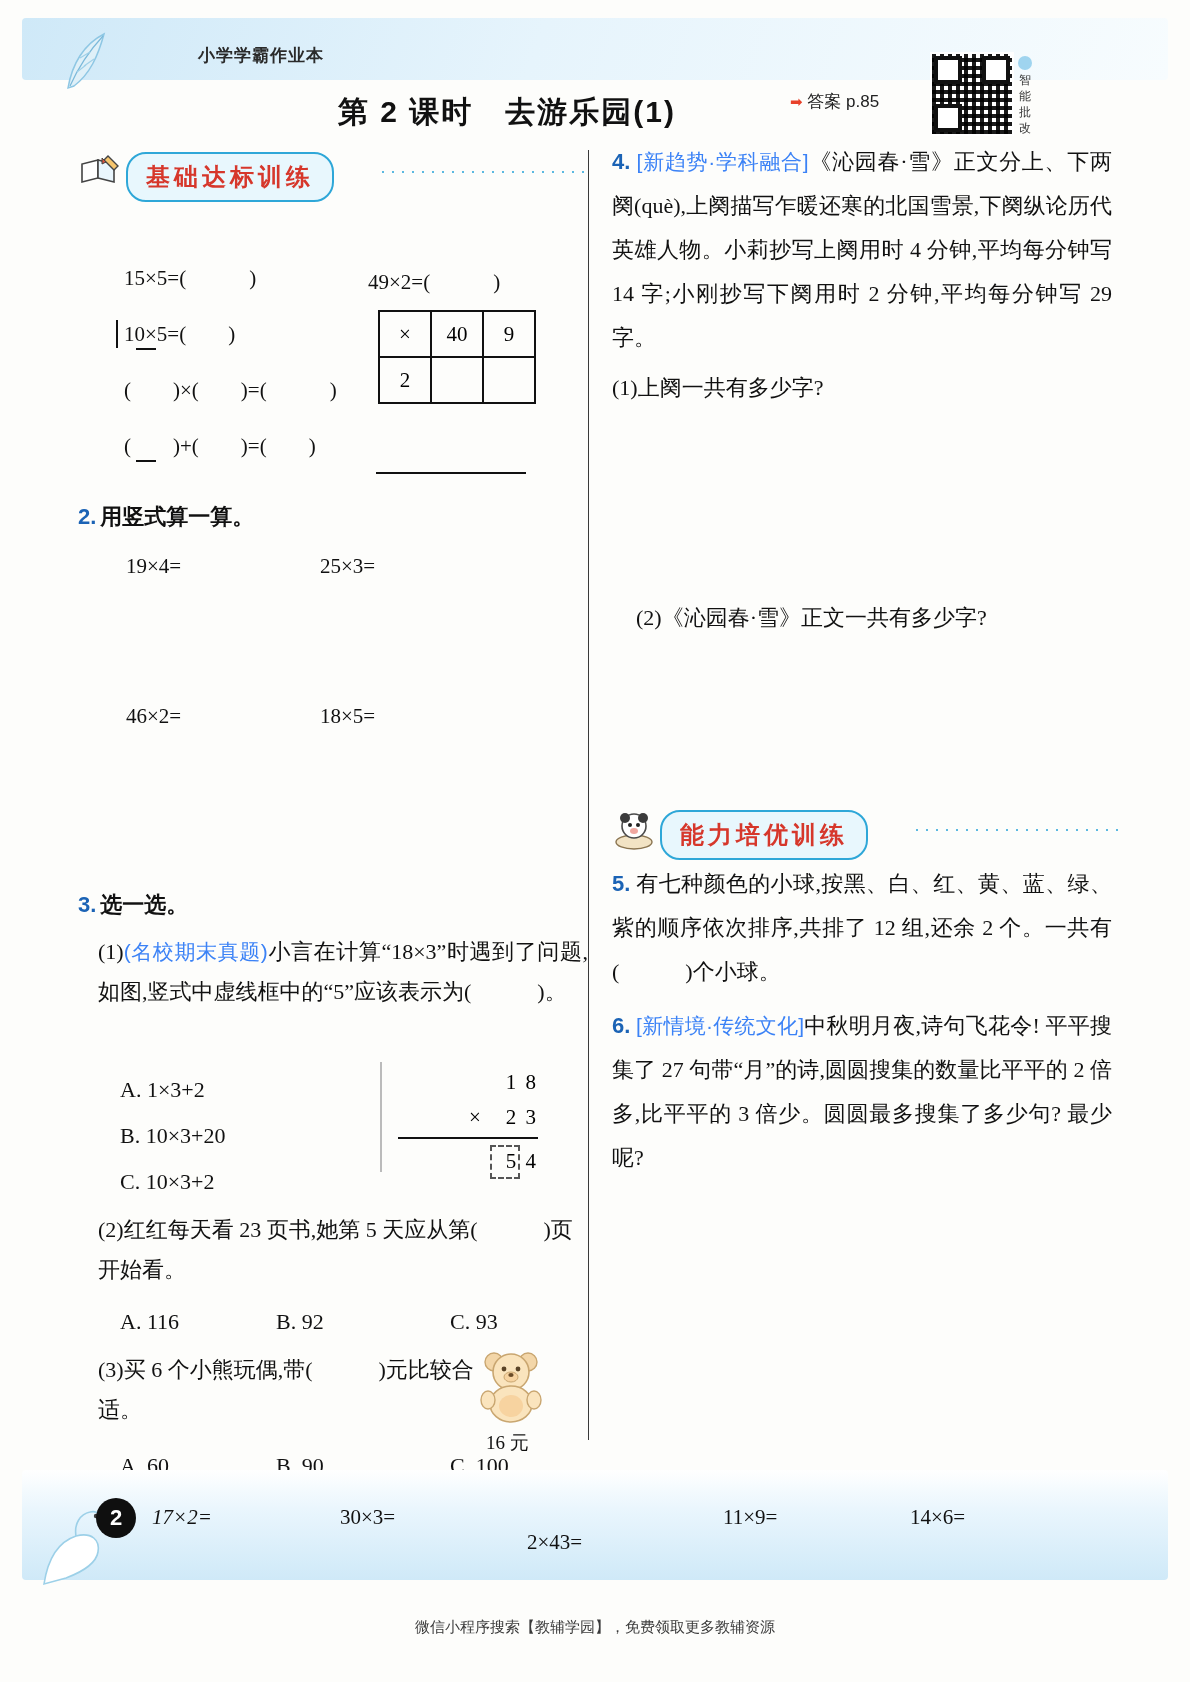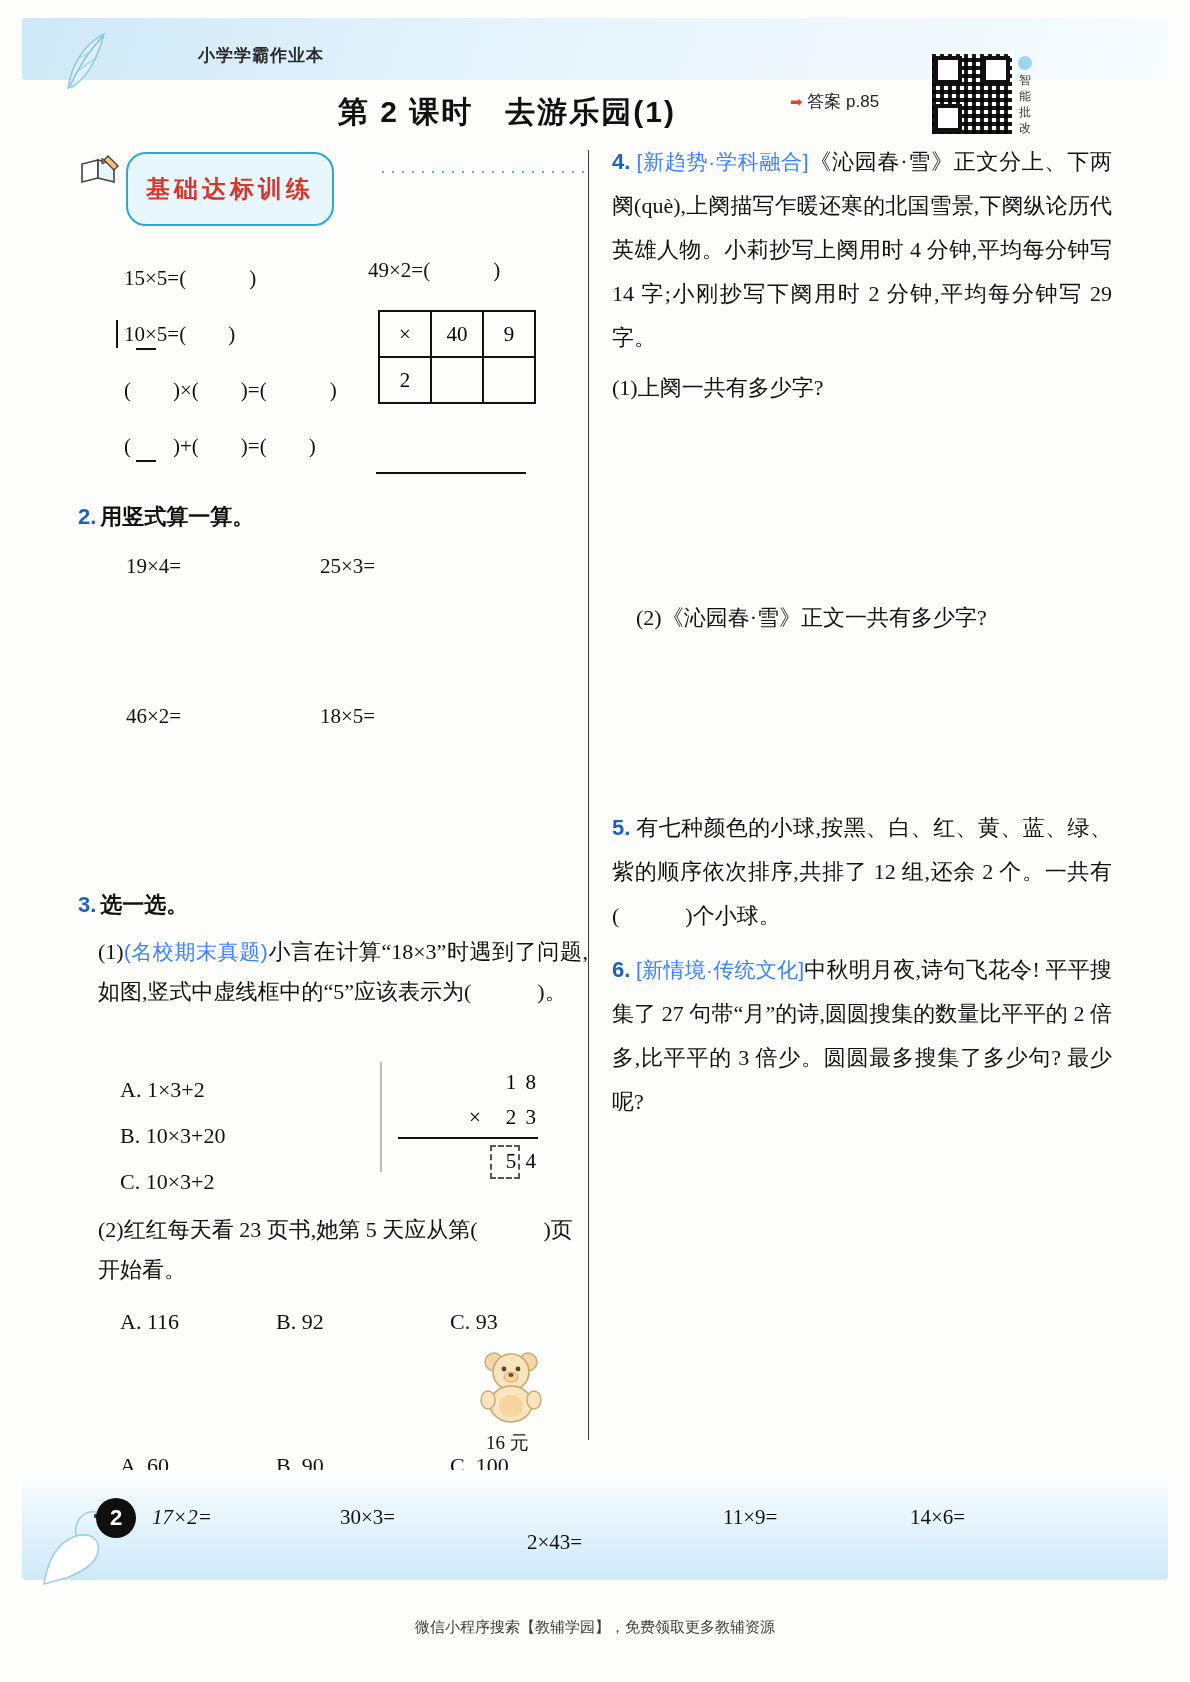--- a/index.html
+++ b/index.html
@@ -62,21 +62,21 @@
     position:absolute;left:588px;top:150px;width:1px;height:1290px;
     background:#3a3a3a;
   }
   
   .banner{position:relative;height:46px;margin-bottom:6px;}
   .banner .icon{
     position:absolute;left:0;top:2px;width:46px;height:40px;
   }
   .banner .pill{
     position:absolute;left:48px;top:2px;height:38px;line-height:38px;
-    padding:16px 18px;border-radius:20px;border:2px solid #2ea7d8;
+    padding:4px 18px;border-radius:20px;border:2px solid #2ea7d8;
     background:#e8f7fd;color:#d6372b;font-family:"Liberation Sans", sans-serif;
     font-size:24px;font-weight:bold;letter-spacing:4px;
   }
   .banner .dots{
     position:absolute;left:300px;top:20px;width:210px;height:3px;
     background-image:radial-gradient(#5bb8e0 1.6px, transparent 1.7px);
     background-size:10px 4px;
   }
   .qnum{
     font-family:"Liberation Sans", sans-serif;
@@ -180,21 +180,21 @@
         <path d="M30 4 L40 14 L36 18 L26 8 Z" fill="#f6c56d" stroke="#444" stroke-width="1.4"></path>
         <path d="M24 6 L28 10 L24 12 Z" fill="#d8533f" stroke="#444" stroke-width="1"></path>
       </svg>
       <div class="pill">基础达标训练</div>
       <div class="dots"></div>
     </div>
 
     <div style="position:relative;height:300px;">
 
       <div class="eqrow" style="position:absolute;left:46px;top:62px;">15×5=(　　　)</div>
-      <div class="eqrow" style="position:absolute;left:290px;top:54px;">49×2=(　　　)</div>
+      <div class="eqrow" style="position:absolute;left:290px;top:66px;">49×2=(　　　)</div>
       <div class="eqrow" style="position:absolute;left:46px;top:118px;">10×5=(　　)</div>
       <div class="eqrow" style="position:absolute;left:46px;top:174px;">(　　)×(　　)=(　　　)</div>
       <div class="eqrow" style="position:absolute;left:46px;top:230px;">(　　)+(　　)=(　　)</div>
 
       <div class="underline-short" style="left:58px;top:146px;width:20px;"></div>
       <div class="underline-short" style="left:58px;top:258px;width:20px;"></div>
       <div class="underline-short" style="left:38px;top:118px;width:2px;height:28px;background:#111;"></div>
 
       <table class="minitable" style="left:300px;top:108px;">
         <tbody>
@@ -248,20 +248,23 @@
       <div class="dashbox" style="left:412px;top:255px;"></div>
       <div style="position:absolute;left:302px;top:172px;width:2px;height:110px;background:#bbb;"></div>
 
       <div class="qline" style="position:absolute;left:20px;top:320px;width:495px;">
         <span>(2)</span><span>红红每天看 23 页书,她第 5 天应从第(　　　)页开始看。</span>
       </div>
       <div class="qline" style="position:absolute;left:42px;top:412px;">A. 116</div>
       <div class="qline" style="position:absolute;left:198px;top:412px;">B. 92</div>
       <div class="qline" style="position:absolute;left:372px;top:412px;">C. 93</div>
 
+      <div class="qline" style="position:absolute;left:20px;top:460px;width:400px;">
+        <span>(3)</span><span>买 6 个小熊玩偶,带(　　　)元比较合适。</span>
+      </div>
 
       <svg class="bearbox" style="left:398px;top:456px;" viewBox="0 0 70 78">
         <circle cx="18" cy="16" r="9" fill="#f3d6a8" stroke="#c9a670" stroke-width="1.4"></circle>
         <circle cx="52" cy="16" r="9" fill="#f3d6a8" stroke="#c9a670" stroke-width="1.4"></circle>
         <circle cx="35" cy="26" r="18" fill="#fae4bd" stroke="#c9a670" stroke-width="1.6"></circle>
         <circle cx="28" cy="23" r="2.4" fill="#5a4326"></circle>
         <circle cx="42" cy="23" r="2.4" fill="#5a4326"></circle>
         <ellipse cx="35" cy="31" rx="7" ry="5" fill="#f7d3a0" stroke="#c9a670" stroke-width="1"></ellipse>
         <ellipse cx="35" cy="29" rx="2.6" ry="2" fill="#6b4c28"></ellipse>
         <ellipse cx="35" cy="58" rx="21" ry="18" fill="#fae4bd" stroke="#c9a670" stroke-width="1.6"></ellipse>
@@ -283,20 +286,33 @@
       <div class="qline" style="width:500px;text-align:justify;line-height:44px;">
         <span class="qnum">4.</span>
         <span class="tag">[新趋势·学科融合]</span><span>《沁园春·雪》正文分上、下两阕(què),上阕描写乍暖还寒的北国雪景,下阕纵论历代英雄人物。小莉抄写上阕用时 4 分钟,平均每分钟写 14 字;小刚抄写下阕用时 2 分钟,平均每分钟写 29 字。</span>
       </div>
       <div class="qline" style="margin-top:8px;">(1)上阕一共有多少字?</div>
       <div style="height:190px;"></div>
       <div class="qline" style="margin-left:24px;">(2)《沁园春·雪》正文一共有多少字?</div>
       <div style="height:160px;"></div>
     </div>
 
+    <div class="banner" style="margin-top:10px;">
+      <svg class="icon" viewBox="0 0 46 40">
+        <ellipse cx="22" cy="32" rx="18" ry="7" fill="#f2e3c4" stroke="#8a7450" stroke-width="1.4"></ellipse>
+        <circle cx="22" cy="16" r="12" fill="#ffffff" stroke="#4a4a4a" stroke-width="1.6"></circle>
+        <circle cx="13" cy="8" r="5" fill="#3b3b3b"></circle>
+        <circle cx="31" cy="8" r="5" fill="#3b3b3b"></circle>
+        <circle cx="18" cy="15" r="2" fill="#222"></circle>
+        <circle cx="26" cy="15" r="2" fill="#222"></circle>
+        <ellipse cx="22" cy="21" rx="4" ry="3" fill="#f0a7a0"></ellipse>
+      </svg>
+      <div class="pill">能力培优训练</div>
+      <div class="dots"></div>
+    </div>
 
     <div class="qline" style="width:500px;text-align:justify;line-height:44px;margin-top:8px;">
       <span class="qnum">5.</span>
       <span>有七种颜色的小球,按黑、白、红、黄、蓝、绿、紫的顺序依次排序,共排了 12 组,还余 2 个。一共有(　　　)个小球。</span>
     </div>
 
     <div class="qline" style="width:500px;text-align:justify;line-height:44px;margin-top:10px;">
       <span class="qnum">6.</span>
       <span class="tag">[新情境·传统文化]</span><span>中秋明月夜,诗句飞花令! 平平搜集了 27 句带“月”的诗,圆圆搜集的数量比平平的 2 倍多,比平平的 3 倍少。圆圆最多搜集了多少句? 最少呢?</span>
     </div>

